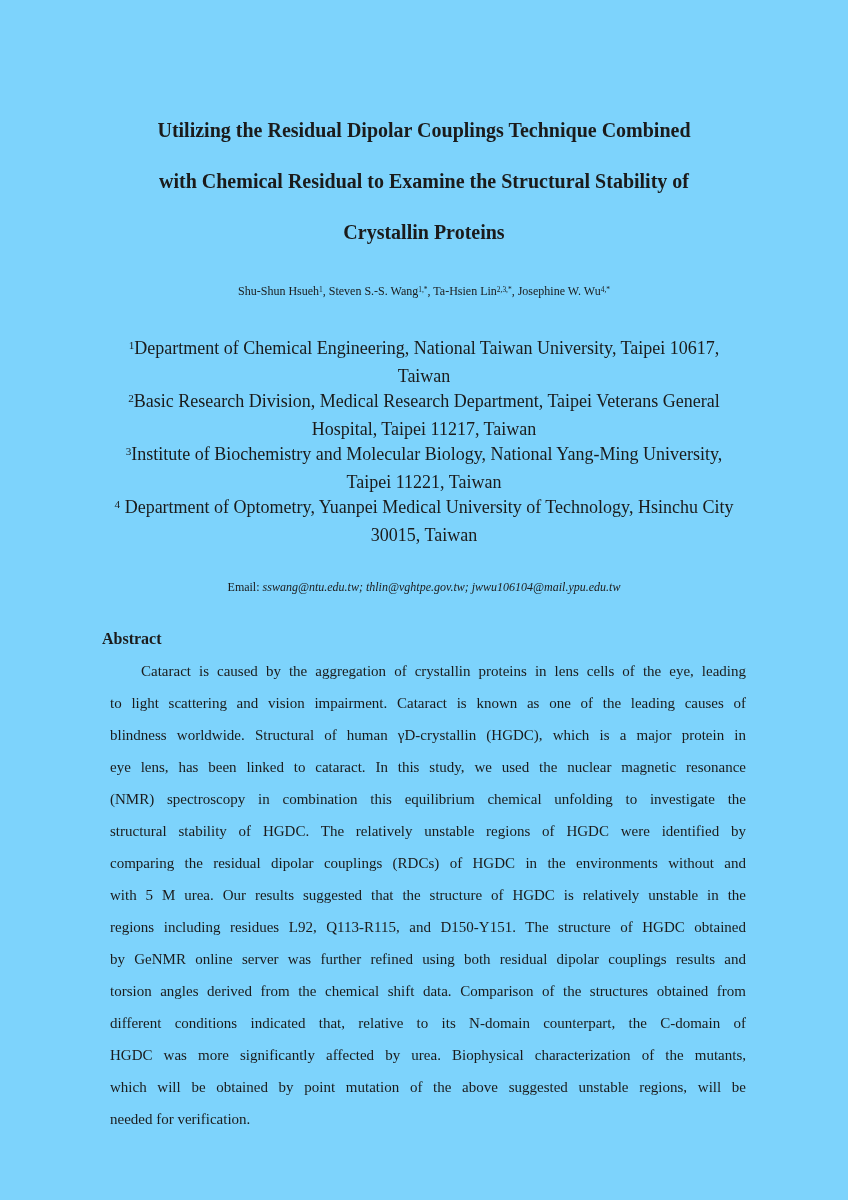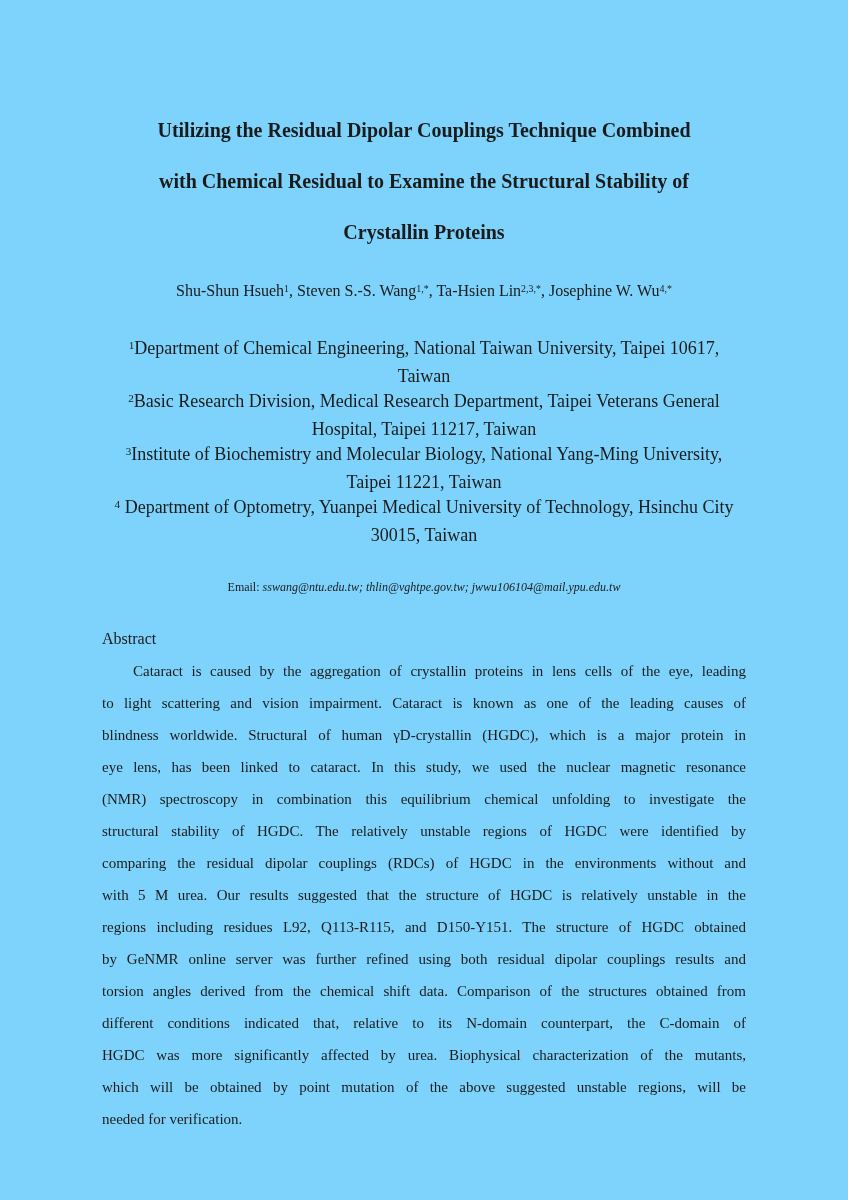--- a/index.html
+++ b/index.html
@@ -26,54 +26,55 @@
   }
   .title-block .line {
     font-size: 20px;
     font-weight: bold;
     text-align: center;
     line-height: 51px;
     white-space: nowrap;
   }
   .authors {
     margin-top: 22px;
-    font-size: 16px;
+    font-size: 12px;
     line-height: 22px;
     text-align: center;
     white-space: nowrap;
   }
   .affiliations {
     margin-top: 32px;
     font-size: 18px;
     line-height: 25.5px;
     text-align: center;
   }
   .email {
     margin-top: 27px;
     font-size: 12px;
     line-height: 24px;
     text-align: center;
     white-space: nowrap;
   }
   .abstract-heading {
     margin-top: 28px;
     font-size: 16px;
-    font-weight: normal;
+    font-weight: bold;
     line-height: 24px;
     text-align: left;
   }
   .abstract-body {
     margin-top: 4px;
     font-size: 15px;
     line-height: 32px;
   }
   .abstract-body .line {
     text-align: justify;
     text-align-last: justify;
     white-space: nowrap;
+    margin-left: 8px;
   }
   .abstract-body .line.first {
     padding-left: 31px;
   }
   .abstract-body .line.last {
     text-align-last: left;
   }
 </style>
 </head>
 <body>

